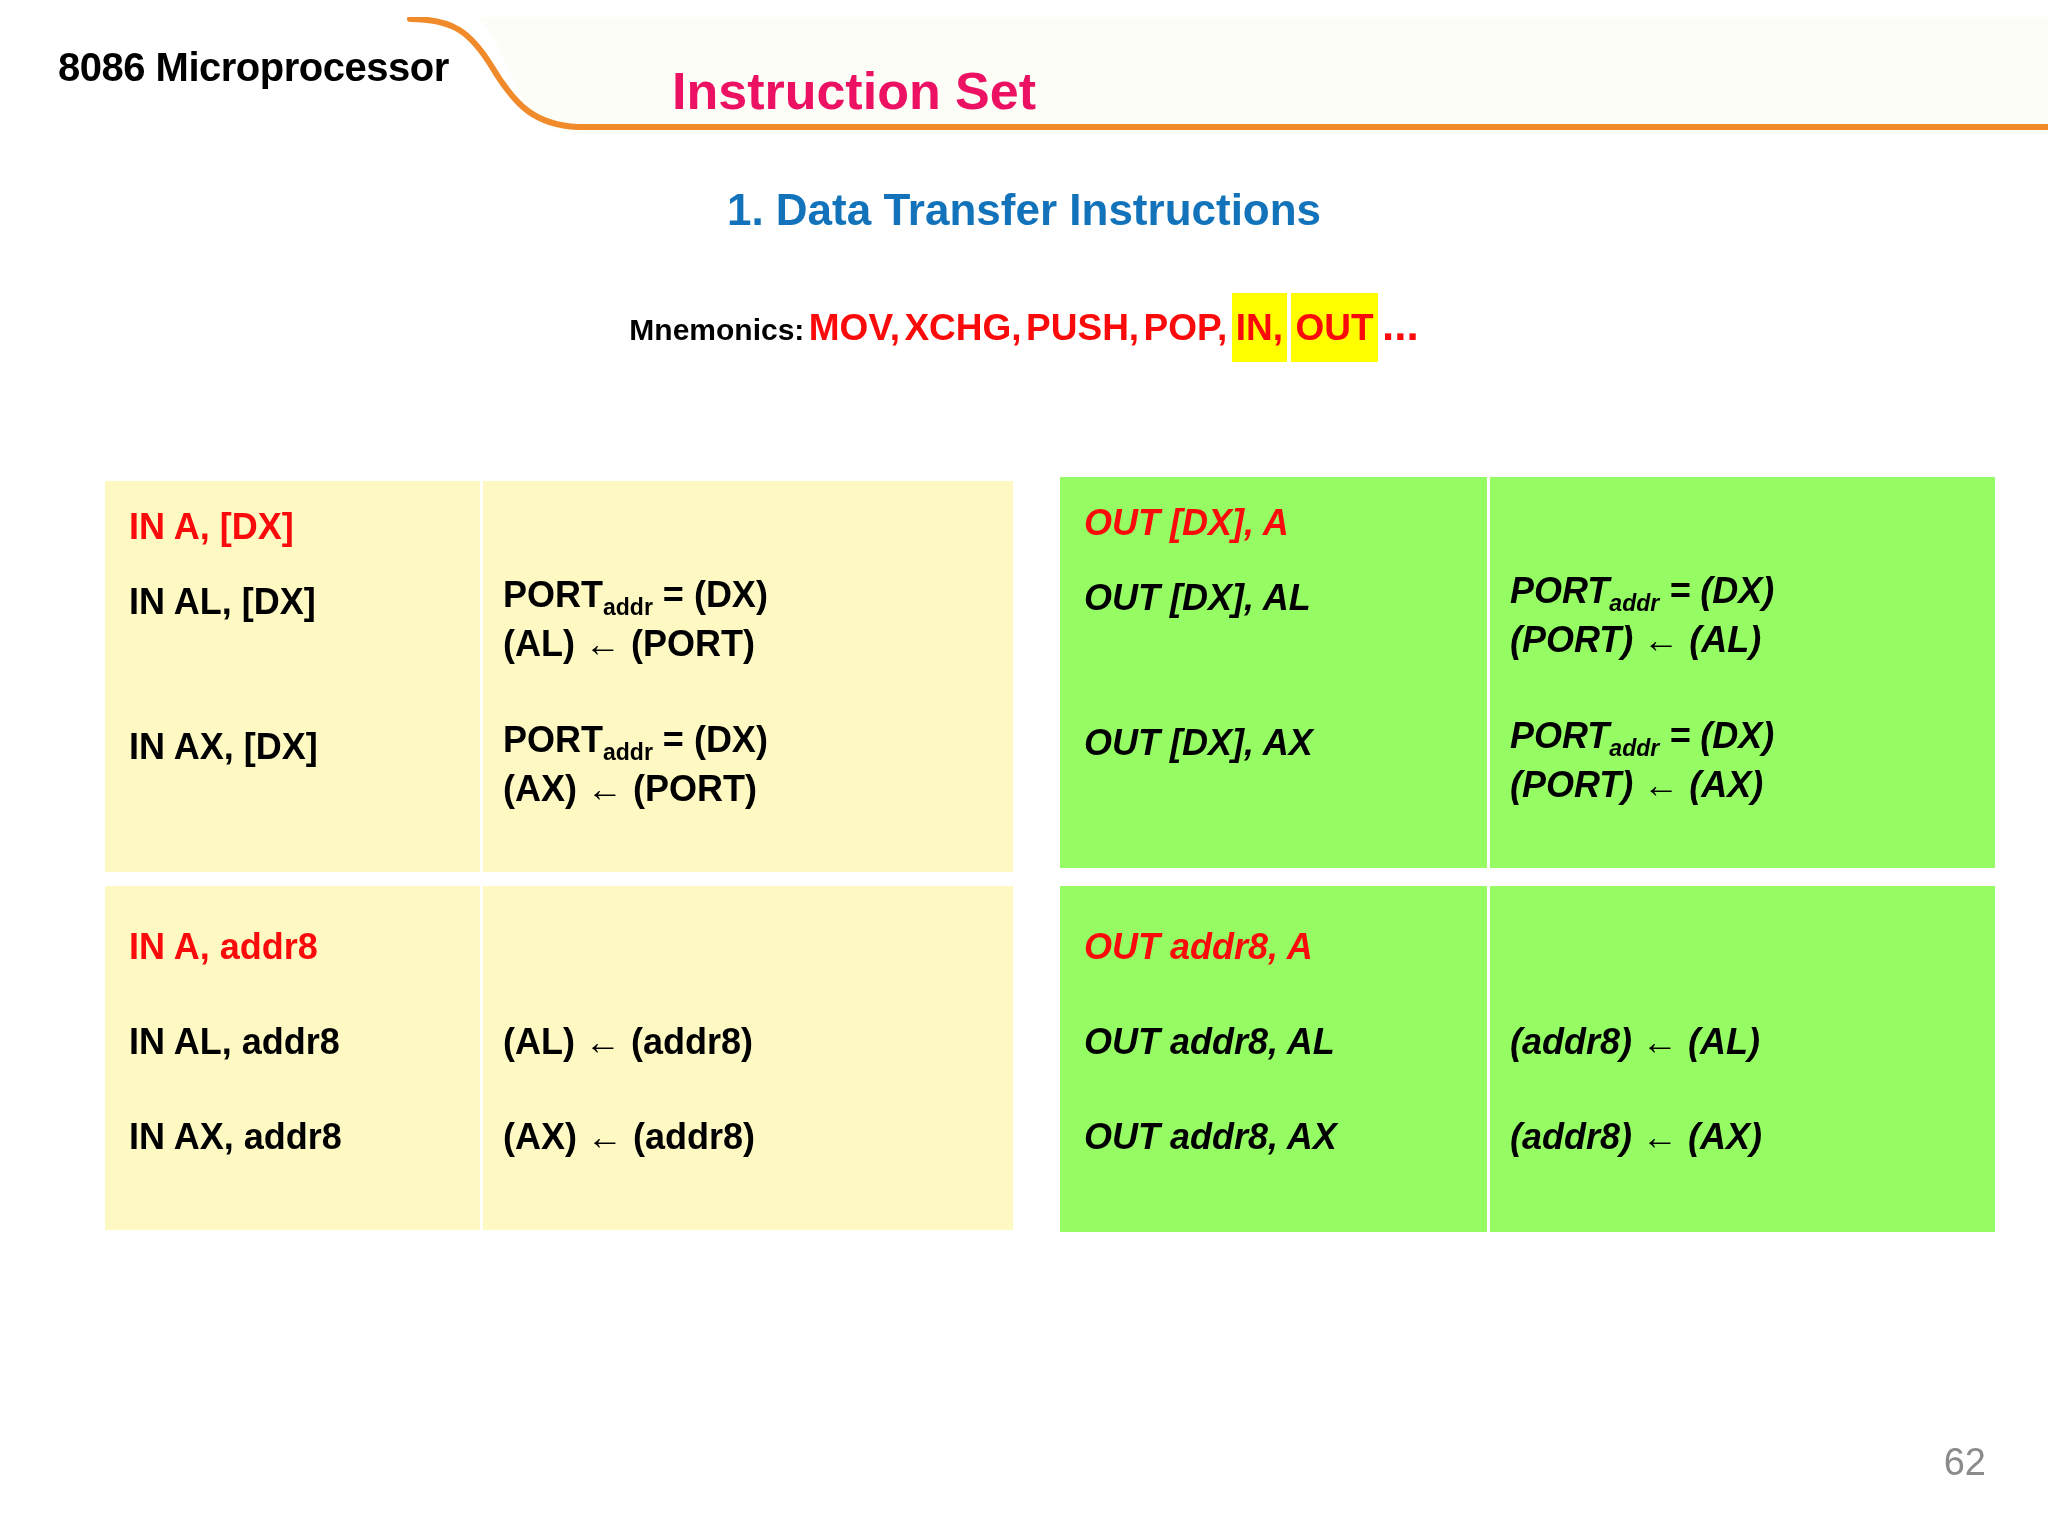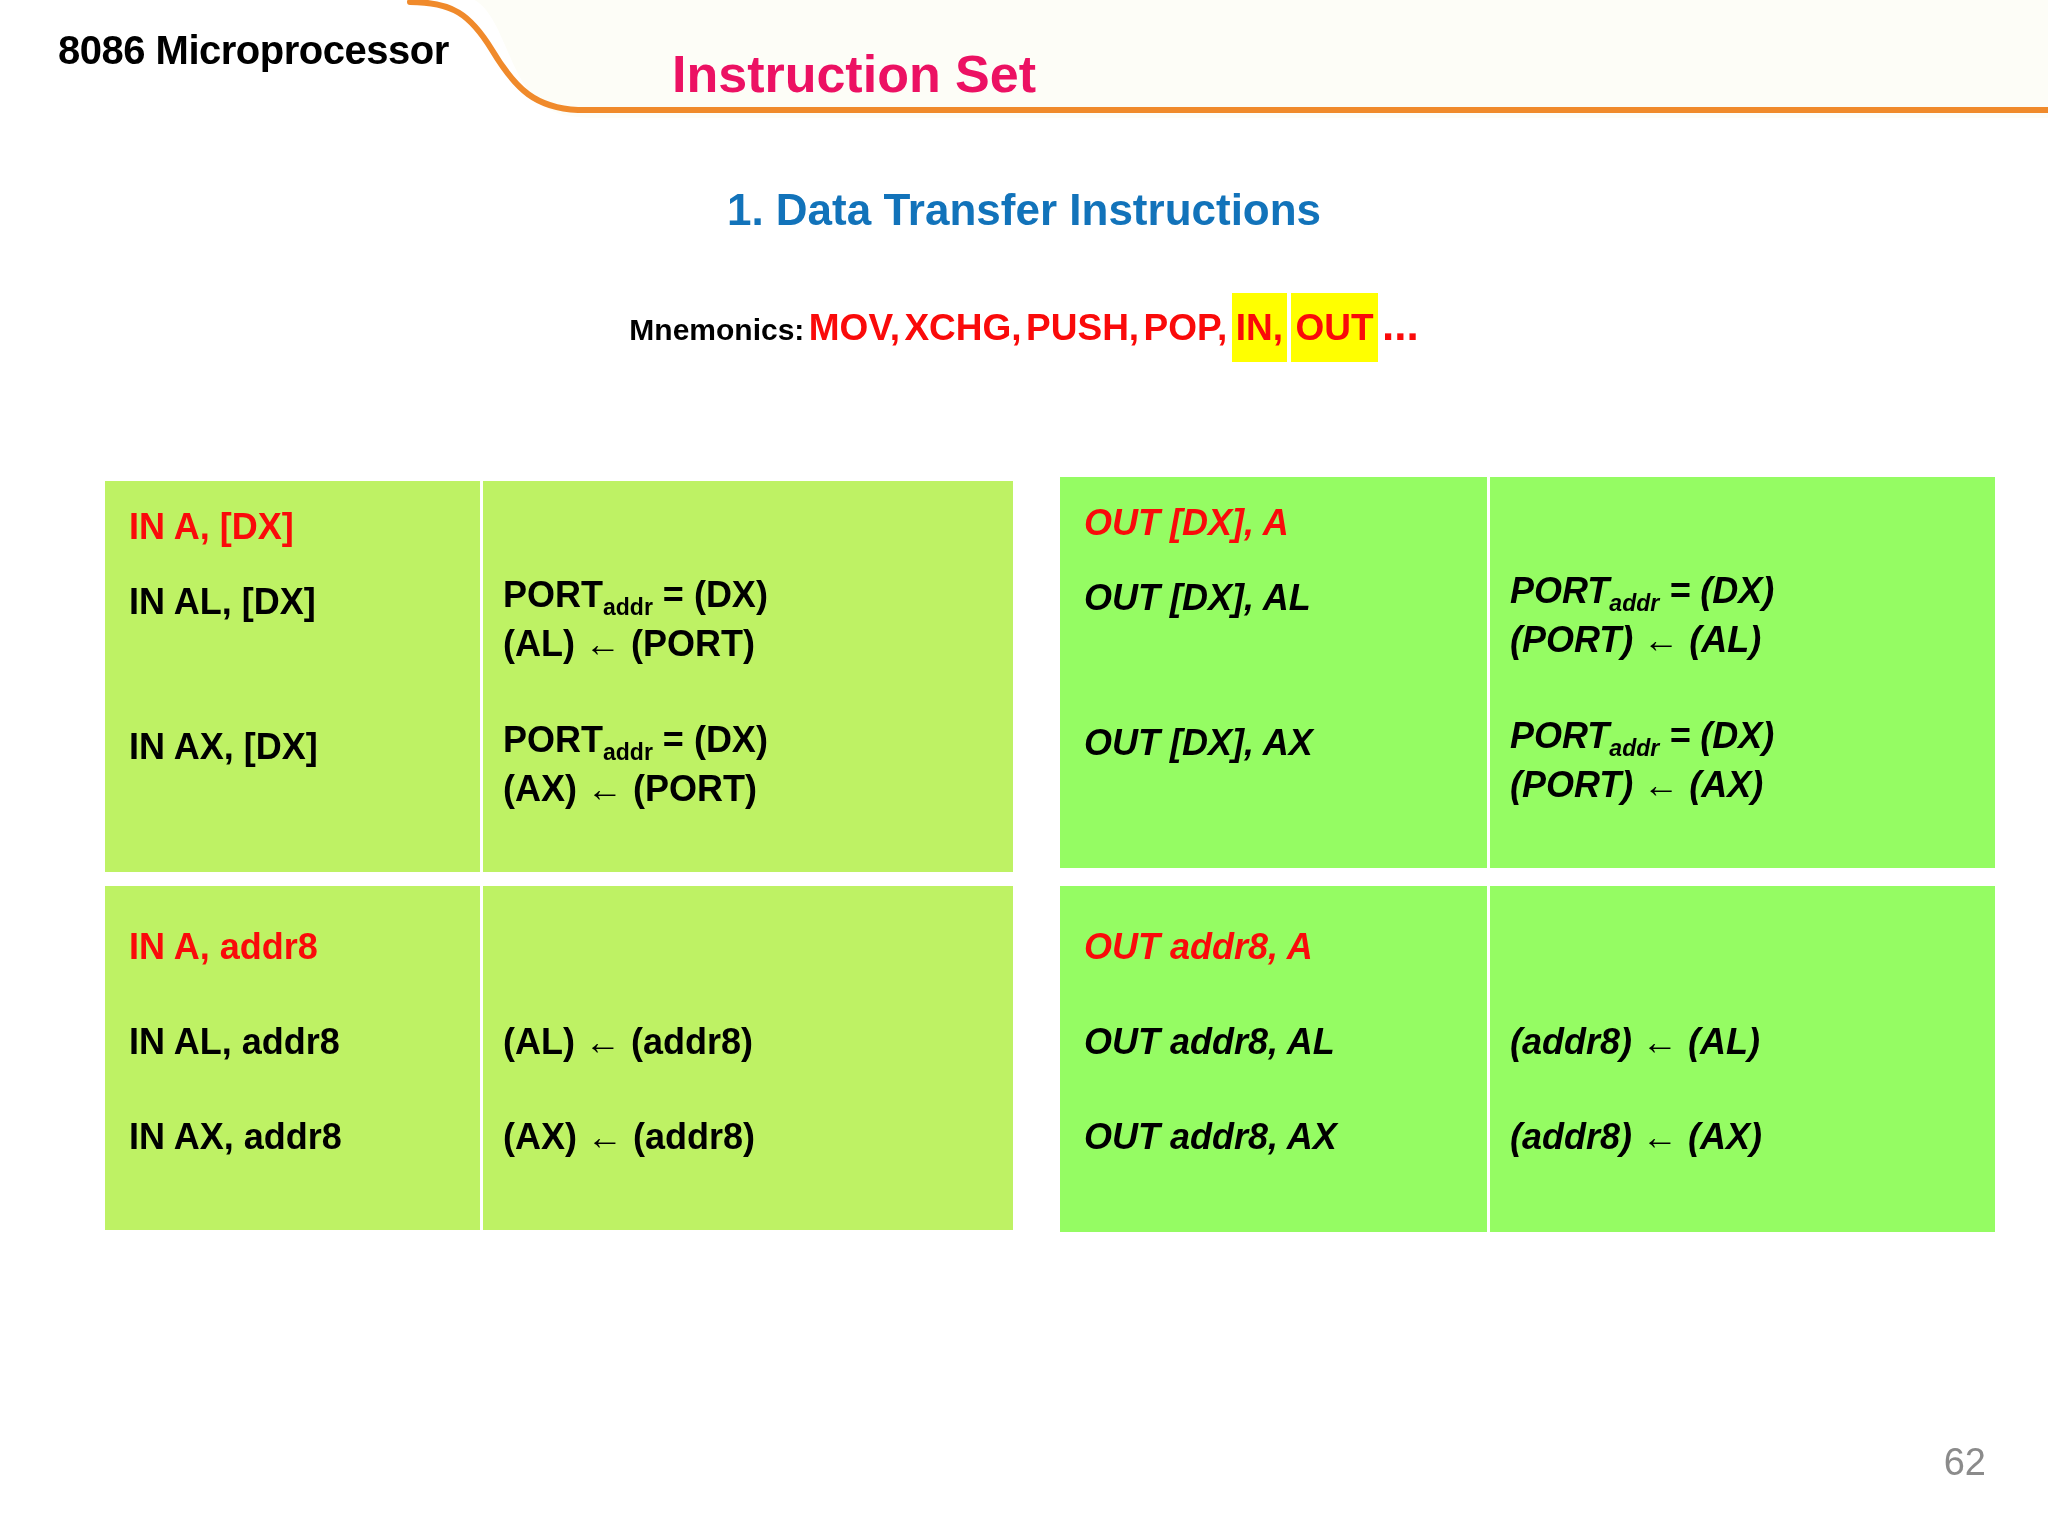--- a/index.html
+++ b/index.html
@@ -12,21 +12,21 @@
     height: 1536px;
     position: relative;
     overflow: hidden;
     font-family: "Liberation Sans", sans-serif;
     background: #ffffff;
   }
 
   
   #header-band {
     position: absolute;
-    left: 0; top: 0;
+    left: 0; top: 17px;
     width: 2048px;
     height: 150px;
   }
   #header-swoosh {
     position: absolute;
     left: 0; top: 0;
     width: 2048px;
     height: 150px;
   }
   #slide-kicker {
@@ -102,21 +102,21 @@
     box-sizing: border-box;
   }
   .op-table .col {
     box-sizing: border-box;
     height: 100%;
     position: relative;
   }
   .op-table .col.left-col {
     border-right: 3px solid #ffffff;
   }
-  .pink { background: #bef264; text-decoration: underline; }
+  .pink { background: #fef9c3; text-decoration: underline; }
   .green { background: #95fc63; font-style: italic; }
 
   .cell-head {
     position: absolute;
     font-size: 36px;
     font-weight: bold;
     color: #fa0a0a;
     white-space: nowrap;
     font-family: "Liberation Sans", sans-serif;
   }

